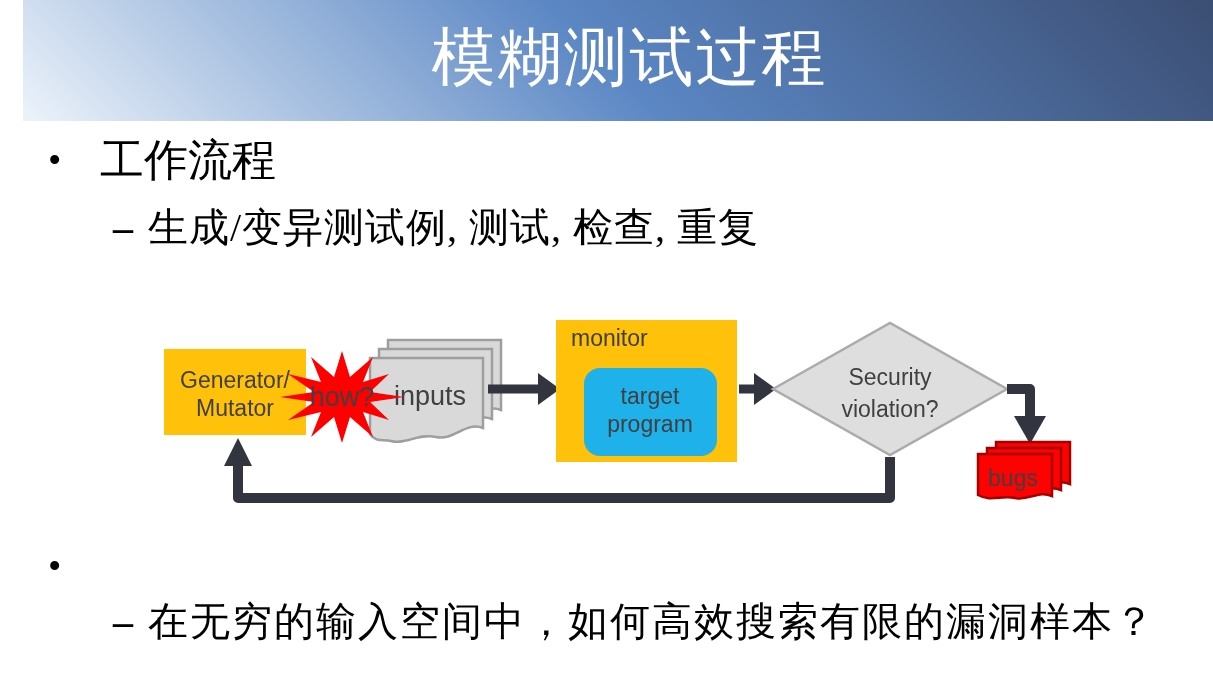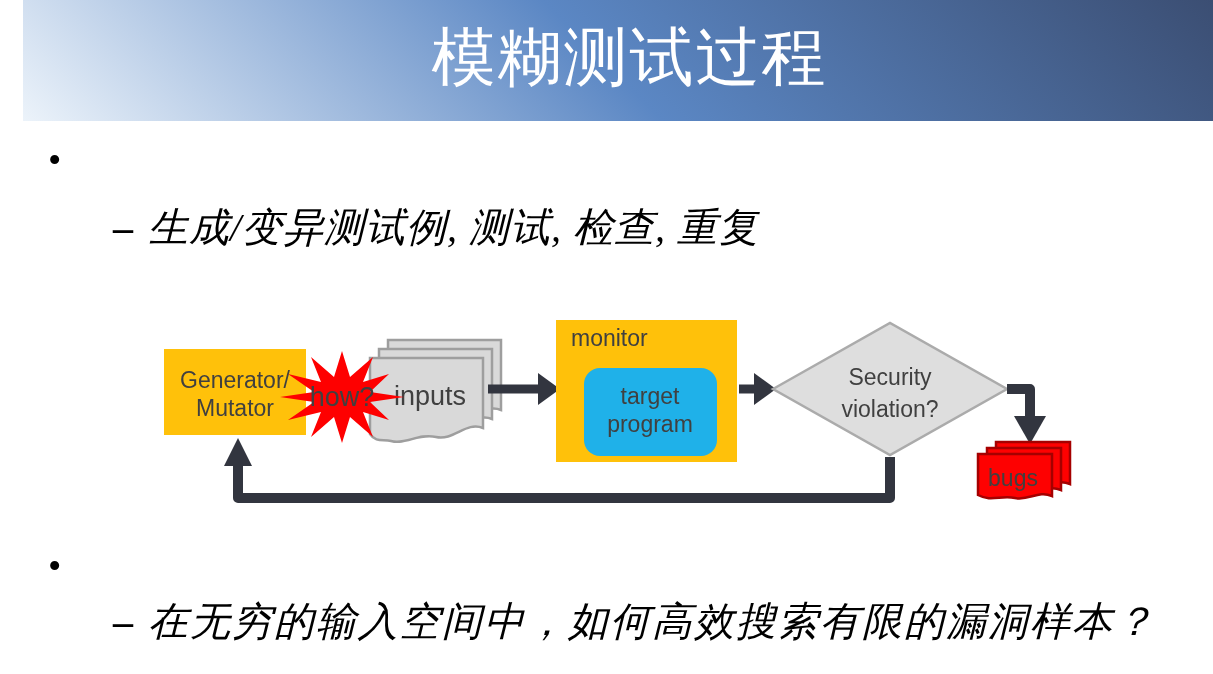--- a/index.html
+++ b/index.html
@@ -14,40 +14,41 @@
   }
   .titlebar h1{
     margin:0;height:121px;line-height:116px;text-align:center;
     font-size:64px;font-weight:normal;color:#ffffff;letter-spacing:2px;
   }
   .row{position:absolute;display:flex;align-items:flex-start;color:#000;}
   .row.l1{left:48px;font-size:44px;line-height:1.12;}
   .row.l2{left:113px;font-size:40px;line-height:1.12;}
   .l1 .marker{width:52px;flex:0 0 52px;font-size:38px;line-height:1.3;}
   .l2 .marker{width:35px;flex:0 0 35px;font-weight:bold;}
-  .l2 .txt{letter-spacing:2px;font-style:italic;}
+  .l2 .txt{letter-spacing:2px;}
   #row-workflow{top:136px;}
   #row-workflow-sub{top:206px;}
   #row-challenge{top:542px;}
   #row-challenge-sub{top:600px;}
   .diagram{position:absolute;left:140px;top:300px;width:950px;height:230px;}
   .dtext{font-family:"Liberation Sans","DejaVu Sans",sans-serif;font-size:23px;fill:#404040;}
   .dtext.big{font-size:27px;}
 </style>
 </head>
 <body>
 
 <div class="slide">
 
   <header class="titlebar">
     <h1>模糊测试过程</h1>
   </header>
 
   <div class="row l1" id="row-workflow">
     <span class="marker">•</span>
+    <span class="txt">工作流程</span>
   </div>
 
   <div class="row l2" id="row-workflow-sub">
     <span class="marker">–</span>
     <span class="txt" style="letter-spacing:1px">生成/变异测试例, 测试, 检查, 重复</span>
   </div>
 
   <svg class="diagram" viewBox="0 0 950 230">
 
     <polyline points="750,157 750,198 98,198 98,164" fill="none" stroke="#32353F" stroke-width="10" stroke-linejoin="round"></polyline>

